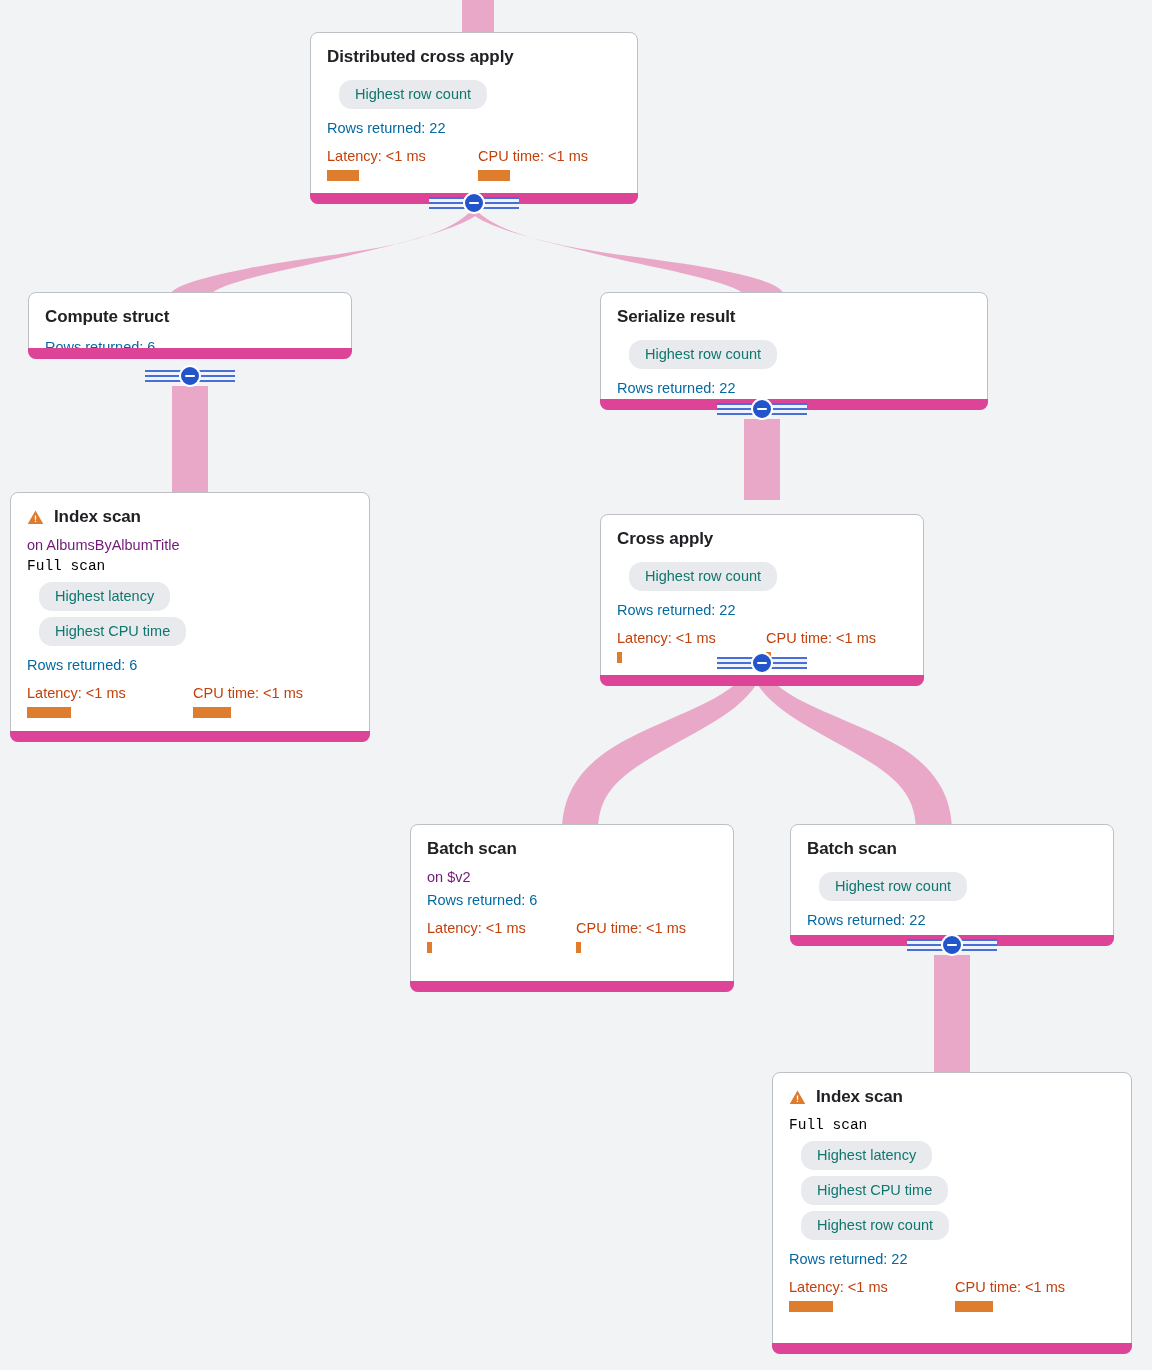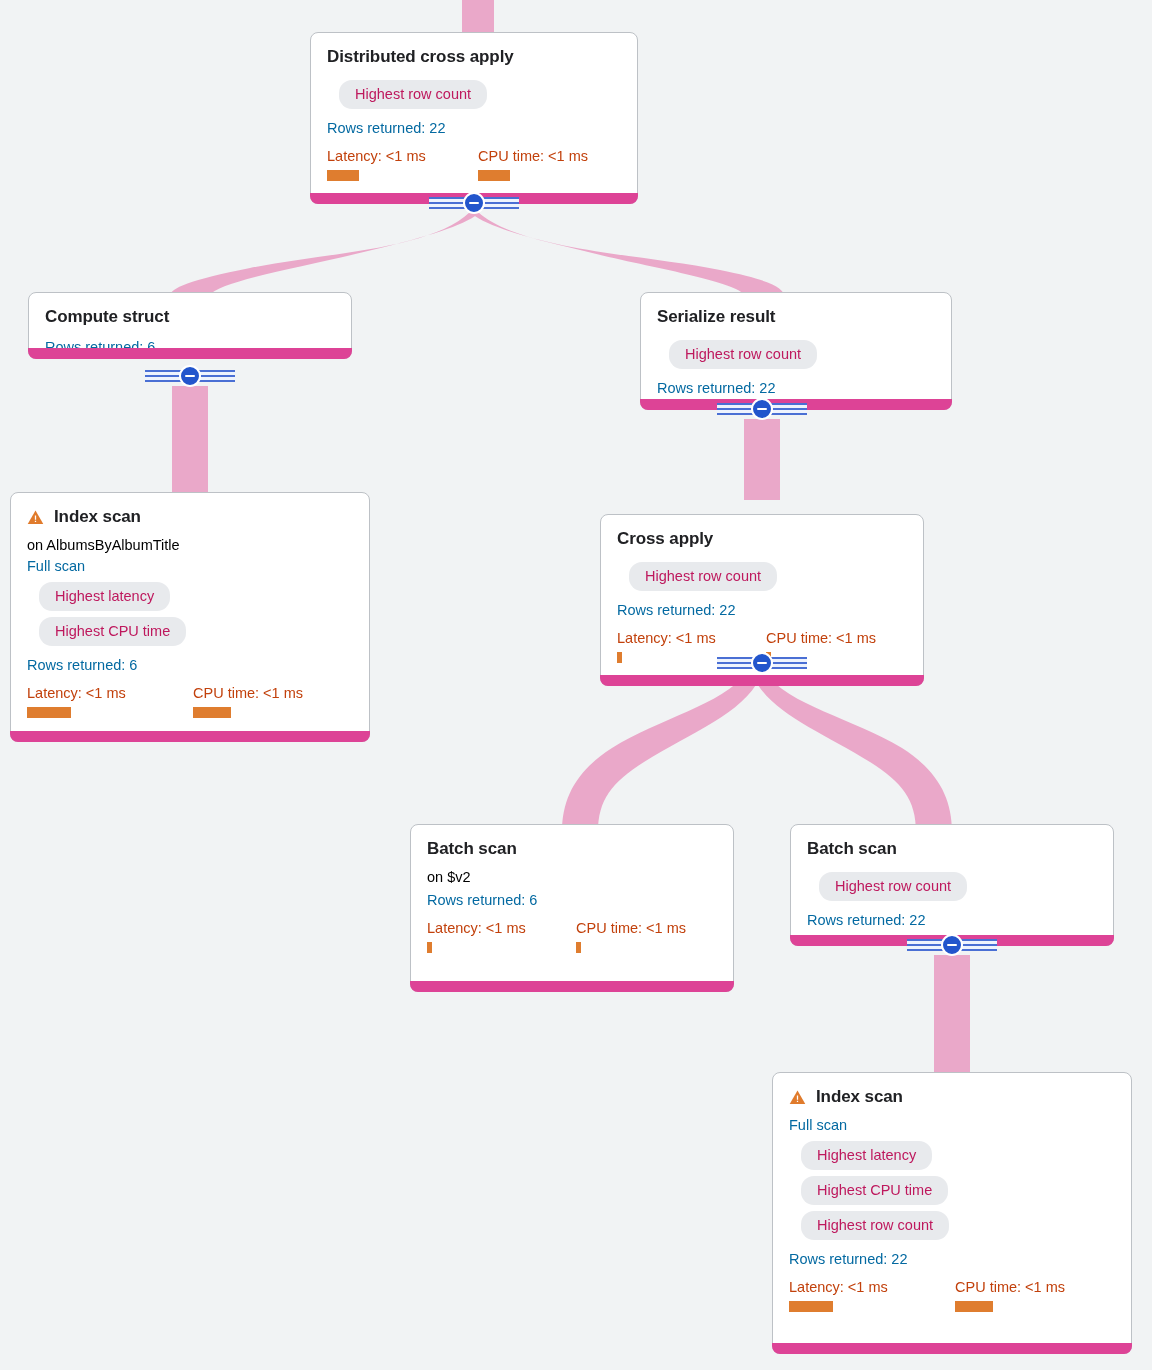--- a/index.html
+++ b/index.html
@@ -51,30 +51,30 @@
   .warn-icon { width: 17px; height: 17px; flex: 0 0 17px; display:block; }
   .node-title {
     font-size: 17px;
     font-weight: 700;
     color: #202124;
     letter-spacing: -0.1px;
     line-height: 20px;
   }
   .node-sub {
     font-size: 14.5px;
-    color: #000000;
+    color: #701a75;
     line-height: 20px;
     margin-bottom: 1px;
   }
-  .node-sub.muted { color: #0369a1; }
+  .node-sub.muted { color: #000000; font-family: Liberation Mono, monospace; }
 
   .chips { display: flex; flex-direction: column; align-items: flex-start; gap: 6px; margin: 5px 0 7px 0; }
   .chip {
     background: #e8eaed;
-    color: #be185d;
+    color: #0f766e;
     font-size: 14.5px;
     line-height: 17px;
     padding: 6px 16px;
     border-radius: 13px;
   }
   .chip-indent { margin-left: 12px; }
 
   .rows-line {
     font-size: 14.5px;
     color: #0369a1;
@@ -207,21 +207,21 @@
         </div>
         <div class="node-footer"></div>
       </div>
       <div class="node" style="left: 28px; top: 292px; width: 324px; height: 67px;">
         <div class="title-row">
           <div class="node-title">Compute struct</div>
         </div>
         <div class="rows-line">Rows returned: 6</div>
         <div class="node-footer"></div>
       </div>
-      <div class="node" style="left: 600px; top: 292px; width: 312px; height: 118px; margin-left: 40px;">
+      <div class="node" style="left: 600px; top: 292px; width: 388px; height: 118px;">
         <div class="title-row">
           <div class="node-title">Serialize result</div>
         </div>
         <div class="chips">
           <span class="chip chip-indent">Highest row count</span>
         </div>
         <div class="rows-line">Rows returned: 22</div>
         <div class="node-footer"></div>
       </div>
       <div class="node" style="left: 10px; top: 492px; width: 360px; height: 250px;">

